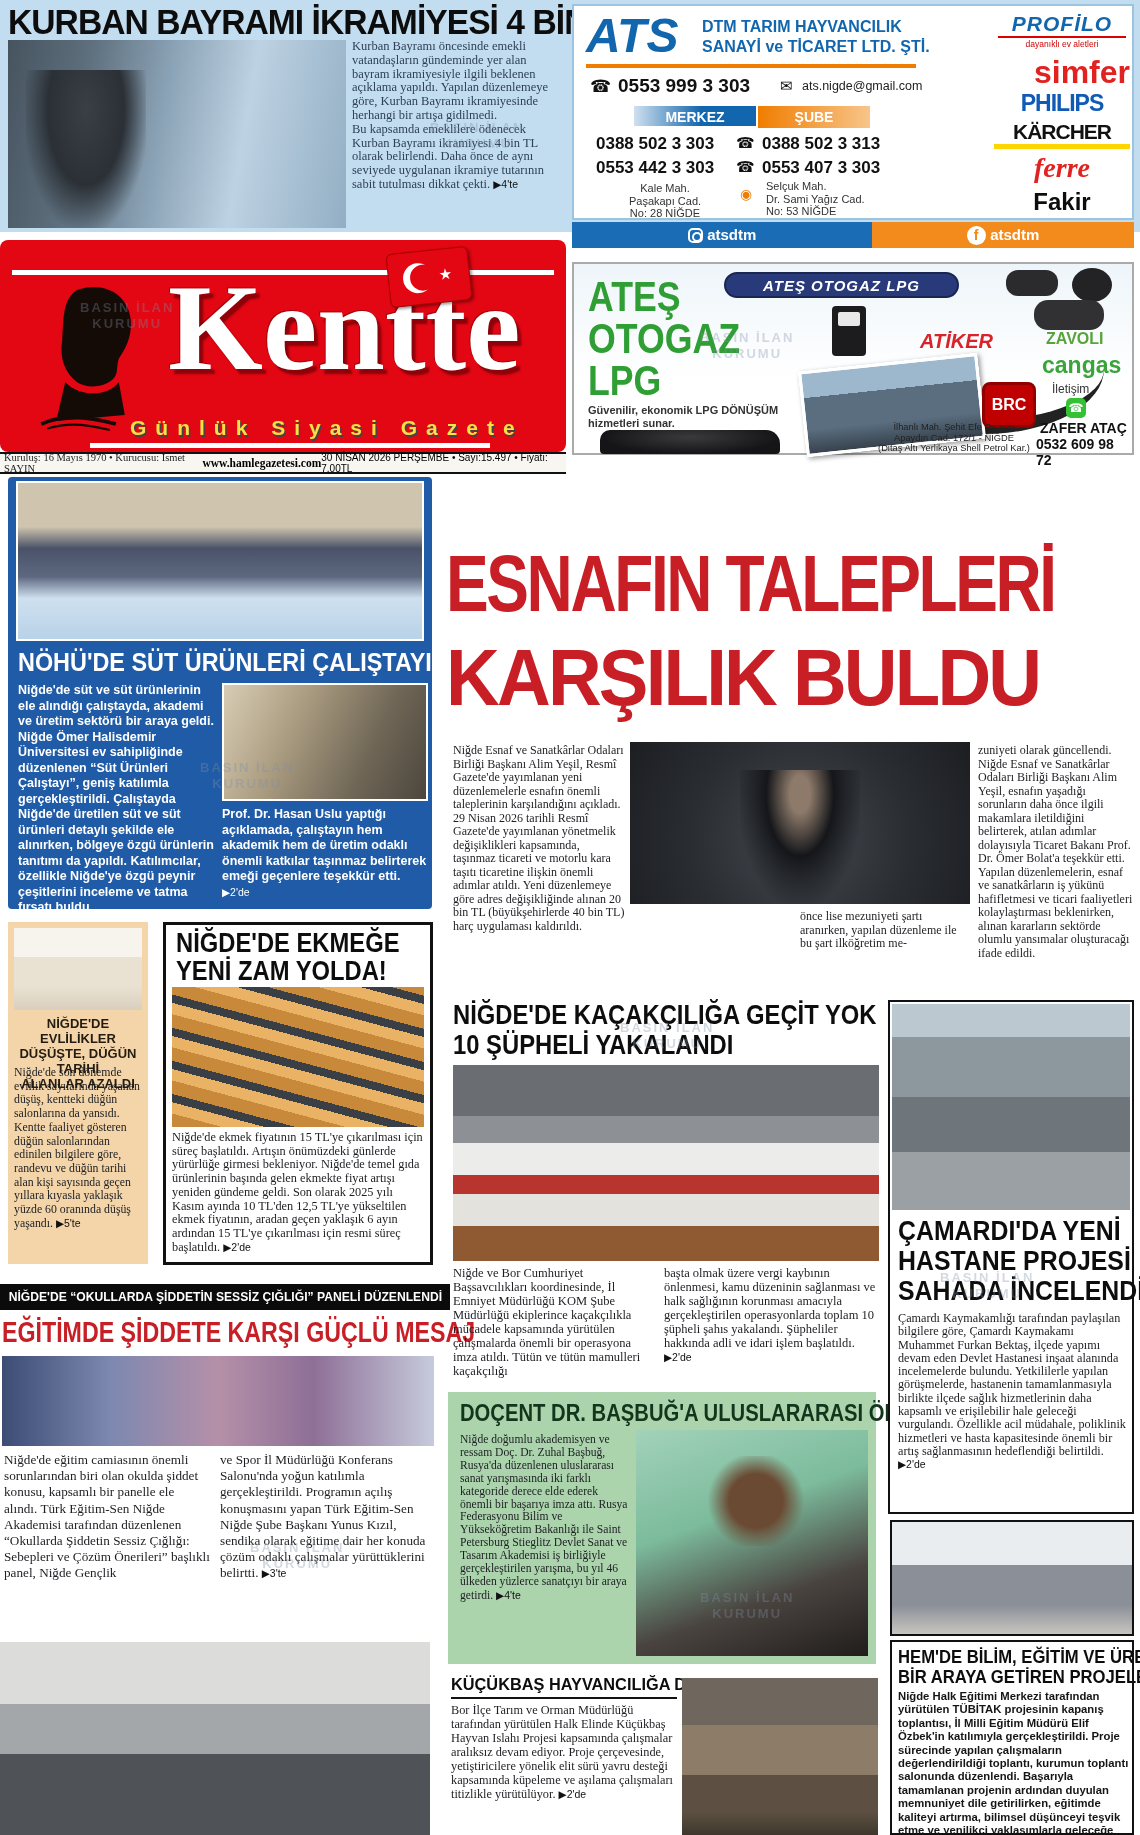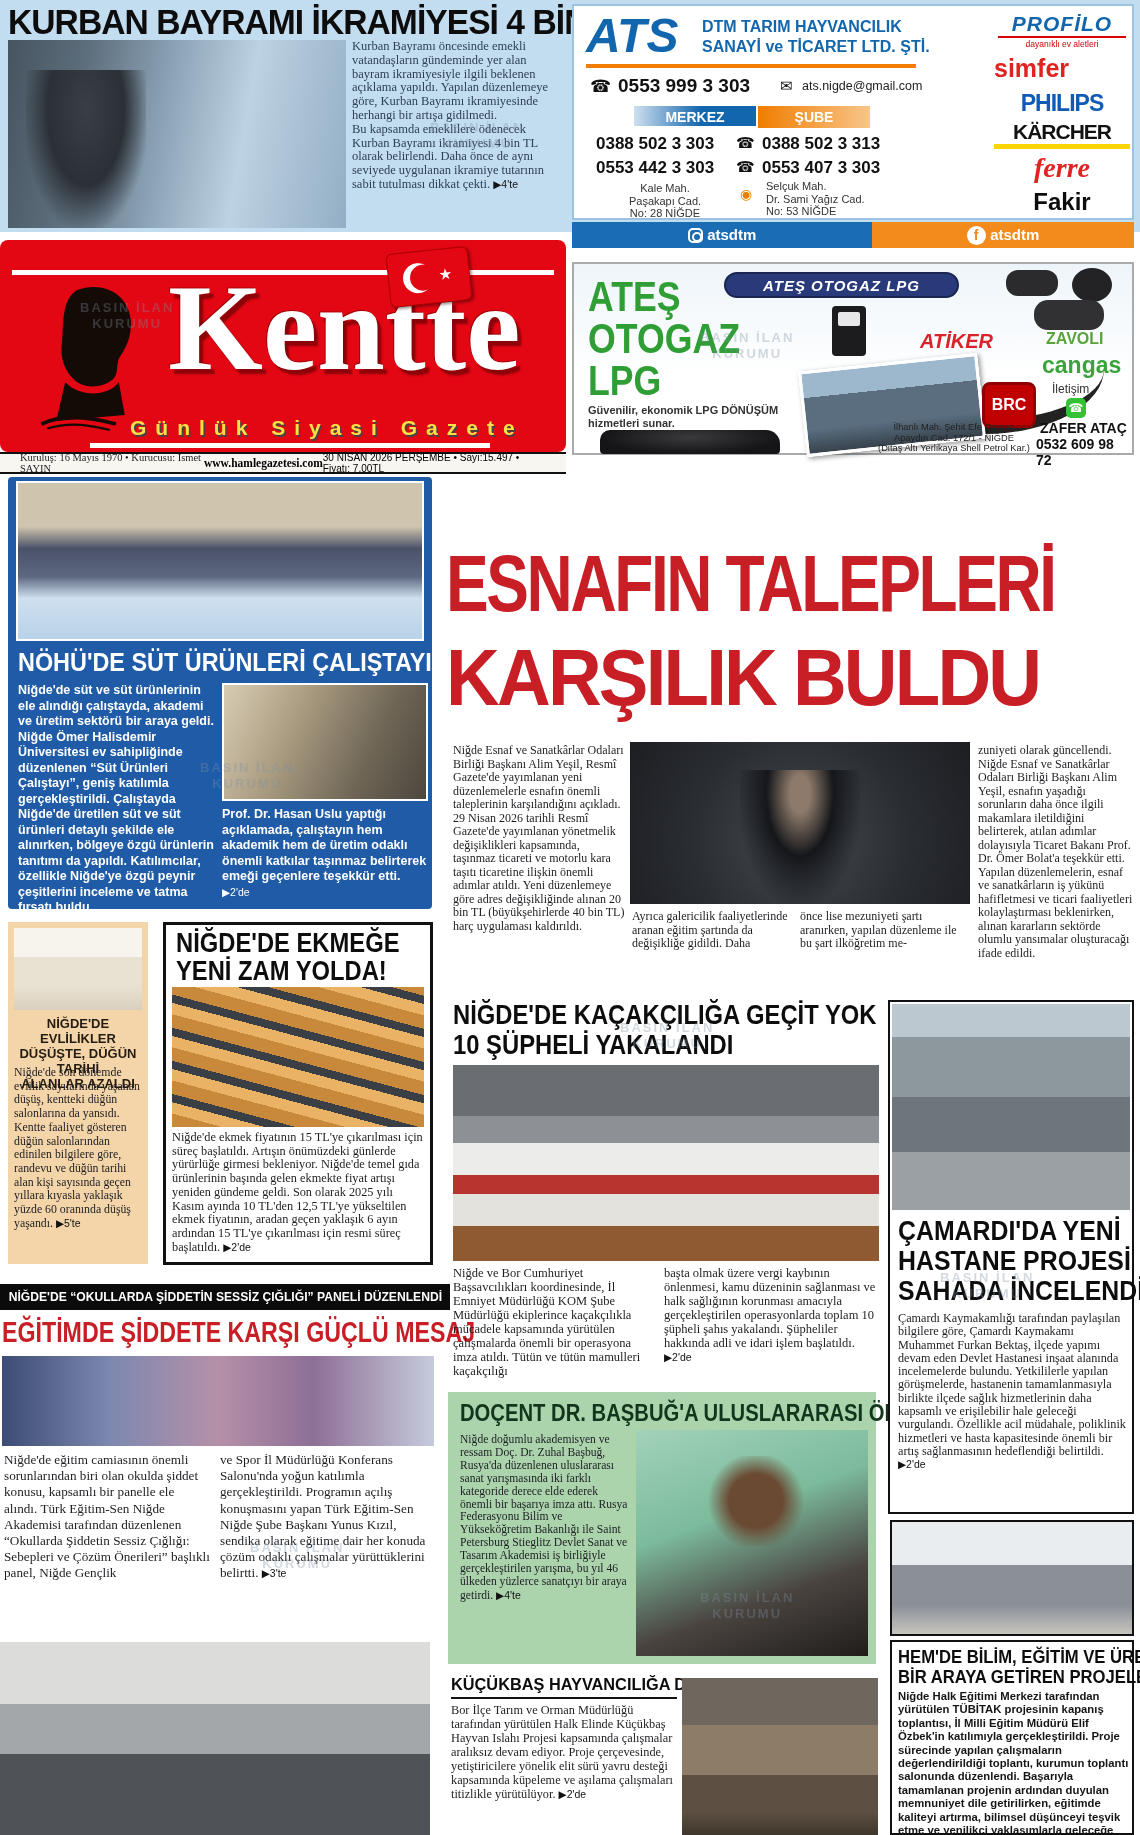--- a/index.html
+++ b/index.html
@@ -74,21 +74,21 @@
     <div class="abs" style="left:166px;top:180px;font-size:14px;color:#f07d00">◉</div>
     <div class="abs" style="left:192px;top:174px;width:165px;font-size:11px;color:#333;line-height:12.5px">
       <span style="display:block">Selçuk Mah.</span>
       <span style="display:block">Dr. Sami Yağız Cad.</span>
       <span style="display:block">No: 53 NİĞDE</span>
     </div>
 
     <div class="abs" style="left:420px;top:6px;width:136px;text-align:center;font-size:21px;font-weight:bold;font-style:italic;color:#1266ad;letter-spacing:1px">PROFİLO</div>
     <div class="abs" style="left:424px;top:30px;width:128px;height:2px;background:#d00"></div>
     <div class="abs" style="left:420px;top:33px;width:136px;text-align:center;font-size:8.5px;color:#c00">dayanıklı ev aletleri</div>
-    <div class="abs" style="left:420px;top:48px;width:136px;text-align:left;font-size:25px;font-weight:bold;color:#e02320">simfer</div>
+    <div class="abs" style="left:420px;top:48px;width:136px;text-align:right;font-size:32px;font-weight:bold;color:#e02320">simfer</div>
     <div class="abs" style="left:420px;top:84px;width:136px;text-align:center;font-size:23px;font-weight:bold;color:#0f5bb5;letter-spacing:-1px">PHILIPS</div>
     <div class="abs" style="left:420px;top:114px;width:136px;text-align:center;font-size:21px;font-weight:bold;color:#111;letter-spacing:-1px;border-bottom:5px solid #ffd500">KÄRCHER</div>
     <div class="abs" style="left:420px;top:146px;width:136px;text-align:center;font-size:28px;font-weight:bold;font-style:italic;color:#e02320;font-family:'Liberation Serif',serif">ferre</div>
     <div class="abs" style="left:420px;top:182px;width:136px;text-align:center;font-size:24px;font-weight:bold;color:#0d0d0d">Fakir</div>
   </div>
 
   <div class="abs" style="left:572px;top:222px;width:300px;height:26px;background:#1a6db5;color:#fff;text-align:center;line-height:26px">
     <span class="ig"></span>&nbsp;<span style="font-weight:bold;font-size:15px">atsdtm</span>
   </div>
   <div class="abs" style="left:872px;top:222px;width:262px;height:26px;background:#f28a1c;color:#fff;text-align:center;line-height:26px">
@@ -105,21 +105,21 @@
     </svg>
     <div class="abs" style="left:168px;top:8px;font-family:'Liberation Serif',serif;font-weight:bold;font-size:122px;color:#fff;line-height:160px;text-shadow:4px 5px 2px rgba(70,0,0,.55), -1px -1px 0 rgba(120,0,0,.6)">Kentte</div>
     <div class="abs flag" style="left:388px;top:10px;width:82px;height:54px;transform:rotate(-6deg)">
       <span class="crescent"></span>
       <span class="abs" style="left:50px;top:16px;color:#fff;font-size:15px">★</span>
     </div>
     <div class="abs" style="left:130px;top:176px;width:436px;font-size:21px;font-weight:bold;letter-spacing:9px;color:#fde047;text-shadow:1.5px 1.5px 0 #444">Günlük Siyasi Gazete</div>
     <div class="abs" style="left:90px;top:203px;width:400px;height:5px;background:#fff"></div>
   </div>
 
-  <div class="abs" style="left:0;top:452px;width:566px;height:22px;background:#f7f6f1;border-top:2px solid #111;border-bottom:2px solid #111;display:flex;align-items:center;justify-content:space-between;padding:0 20px">
+  <div class="abs" style="left:0;top:452px;width:566px;height:22px;background:#f7f6f1;border-top:2px solid #111;border-bottom:2px solid #111;display:flex;align-items:center;justify-content:space-between;padding:0 4px">
     <span class="serif" style="font-size:10.5px">Kuruluş: 16 Mayıs 1970 • Kurucusu: İsmet SAYIN</span>
     <span style="font-size:11.5px;font-weight:bold;font-family:'Liberation Serif',serif">www.hamlegazetesi.com</span>
     <span style="font-size:10px">30 NİSAN 2026 PERŞEMBE • Sayı:15.497 • Fiyatı: 7,00TL</span>
   </div>
 
   <div class="abs" style="left:572px;top:262px;width:562px;height:193px;background:linear-gradient(180deg,#eef5fa,#ffffff 60%);border:2px solid #aaa">
     <div class="abs" style="left:150px;top:8px;width:235px;height:26px;background:#283a7a;border:2px solid #1a2550;border-radius:14px;color:#fff;font-weight:bold;font-style:italic;font-size:15px;text-align:center;line-height:23px;letter-spacing:1px">ATEŞ OTOGAZ LPG</div>
     <div class="abs" style="left:14px;top:12px;font-size:42px;font-weight:bold;color:#2f9e34;line-height:42px"><span class="cond" style="transform:scaleX(.85)">ATEŞ</span></div>
     <div class="abs" style="left:14px;top:54px;font-size:42px;font-weight:bold;color:#2f9e34;line-height:42px"><span class="cond" style="transform:scaleX(.85)">OTOGAZ</span></div>
     <div class="abs" style="left:14px;top:96px;font-size:42px;font-weight:bold;color:#2f9e34;line-height:42px"><span class="cond" style="transform:scaleX(.85)">LPG</span></div>
@@ -147,21 +147,20 @@
     <div class="abs" style="left:462px;top:172px;font-size:14px;font-weight:bold;color:#111">0532 609 98 72</div>
   </div>
 
   <div class="abs" style="left:446px;top:538px;width:692px;height:96px"><span class="redgiant">ESNAFIN TALEPLERİ</span></div>
   <div class="abs" style="left:446px;top:632px;width:692px;height:96px"><span class="redgiant" style="transform:scaleX(.93)">KARŞILIK BULDU</span></div>
 
   <div class="abs serif" style="left:453px;top:744px;width:172px;height:260px;font-size:12px;line-height:13.5px">Niğde Esnaf ve Sanatkârlar Odaları Birliği Başkanı Alim Yeşil, Resmî Gazete'de yayımlanan yeni düzenlemelerle esnafın önemli taleplerinin karşılandığını açıkladı. 29 Nisan 2026 tarihli Resmî Gazete'de yayımlanan yönetmelik değişiklikleri kapsamında, taşınmaz ticareti ve motorlu kara taşıtı ticaretine ilişkin önemli adımlar atıldı. Yeni düzenlemeye göre adres değişikliğinde alınan 20 bin TL (büyükşehirlerde 40 bin TL) harç uygulaması kaldırıldı.</div>
   <div class="ph" style="left:630px;top:742px;width:340px;height:162px;background:radial-gradient(circle at 50% 60%,#45494f 0%,#2a2d32 55%,#1c1e22 100%)">
     <div class="abs" style="left:110px;top:28px;width:120px;height:134px;background:radial-gradient(ellipse at 50% 18%,#8d7a6a 0 12%,#14161a 40%,rgba(20,22,26,0) 75%)"></div>
   </div>
-  <div class="abs serif" style="left:632px;top:910px;width:160px;height:92px;font-size:12px;line-height:13.5px">Ayrıca galericilik faaliyetlerinde aranan eğitim şartında da değişikliğe gidildi. Daha</div>
   <div class="abs serif" style="left:800px;top:910px;width:168px;height:92px;font-size:12px;line-height:13.5px">önce lise mezuniyeti şartı aranırken, yapılan düzenleme ile bu şart ilköğretim me-</div>
   <div class="abs serif" style="left:978px;top:744px;width:156px;height:262px;font-size:12px;line-height:13.5px">zuniyeti olarak güncellendi. Niğde Esnaf ve Sanatkârlar Odaları Birliği Başkanı Alim Yeşil, esnafın yaşadığı sorunların daha önce ilgili makamlara iletildiğini belirterek, atılan adımlar dolayısıyla Ticaret Bakanı Prof. Dr. Ömer Bolat'a teşekkür etti. Yapılan düzenlemelerin, esnaf ve sanatkârların iş yükünü hafifletmesi ve ticari faaliyetleri kolaylaştırması beklenirken, alınan kararların sektörde olumlu yansımalar oluşturacağı ifade edildi.</div>
 
   <div class="abs bluepanel" style="left:8px;top:477px;width:424px;height:432px">
     <div class="ph whitebrd" style="left:8px;top:4px;width:408px;height:160px;background:linear-gradient(180deg,#cfc4ae 0 28%,#4a5268 42%,#5d6880 60%,#cfe0ef 74%,#b8d2e8 100%)"></div>
     <div class="abs" style="left:10px;top:170px;width:410px;color:#fff;font-weight:bold;font-size:26px"><span class="cond" style="transform:scaleX(.9)">NÖHÜ'DE SÜT ÜRÜNLERİ ÇALIŞTAYI</span></div>
     <div class="abs bluetxt" style="left:10px;top:206px;width:200px;height:220px">Niğde'de süt ve süt ürünlerinin ele alındığı çalıştayda, akademi ve üretim sektörü bir araya geldi. Niğde Ömer Halisdemir Üniversitesi ev sahipliğinde düzenlenen “Süt Ürünleri Çalıştayı”, geniş katılımla gerçekleştirildi. Çalıştayda Niğde'de üretilen süt ve süt ürünleri detaylı şekilde ele alınırken, bölgeye özgü ürünlerin tanıtımı da yapıldı. Katılımcılar, özellikle Niğde'ye özgü peynir çeşitlerini inceleme ve tatma fırsatı buldu.</div>
     <div class="ph whitebrd" style="left:214px;top:206px;width:206px;height:118px;background:linear-gradient(115deg,#d8cdb4 0%,#a99b80 35%,#6f6656 70%,#4c463d 100%)"></div>
     <div class="abs bluetxt" style="left:214px;top:330px;width:206px;height:96px"><span>Prof. Dr. Hasan Uslu yaptığı açıklamada, çalıştayın hem akademik hem de üretim odaklı önemli katkılar taşınmaz belirterek emeği geçenlere teşekkür etti.</span> <span class="jump" style="color:#fff">▶2'de</span></div>
   </div>

